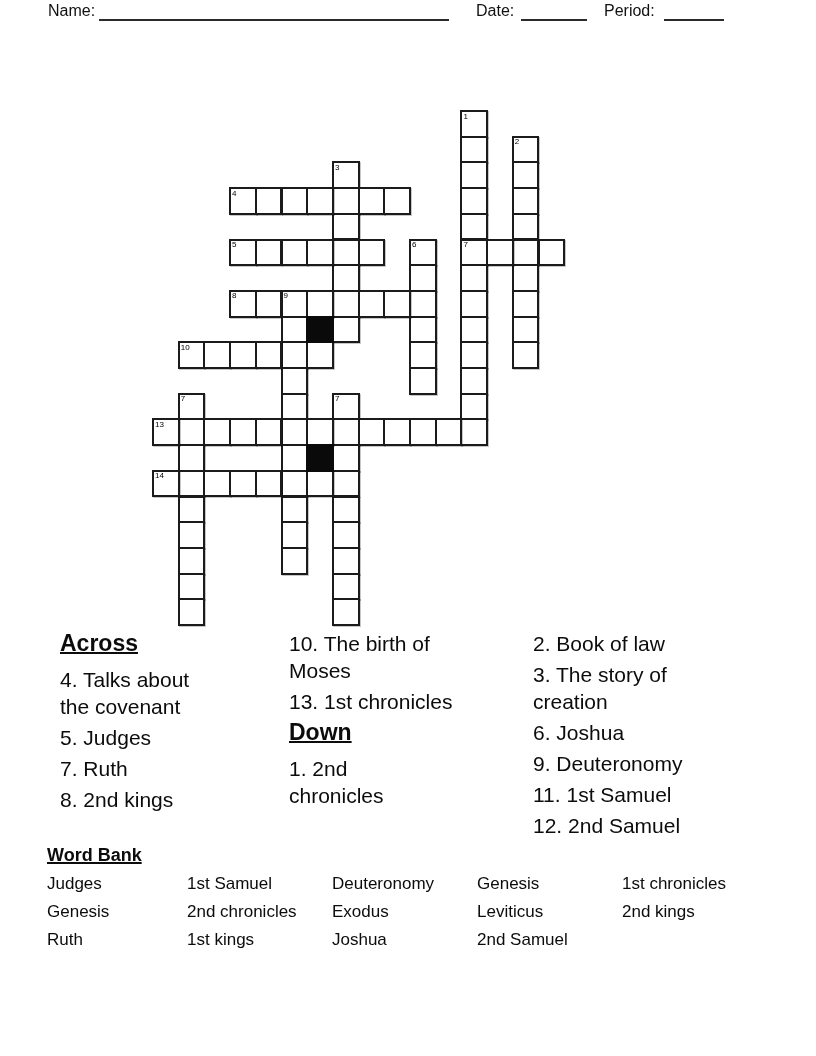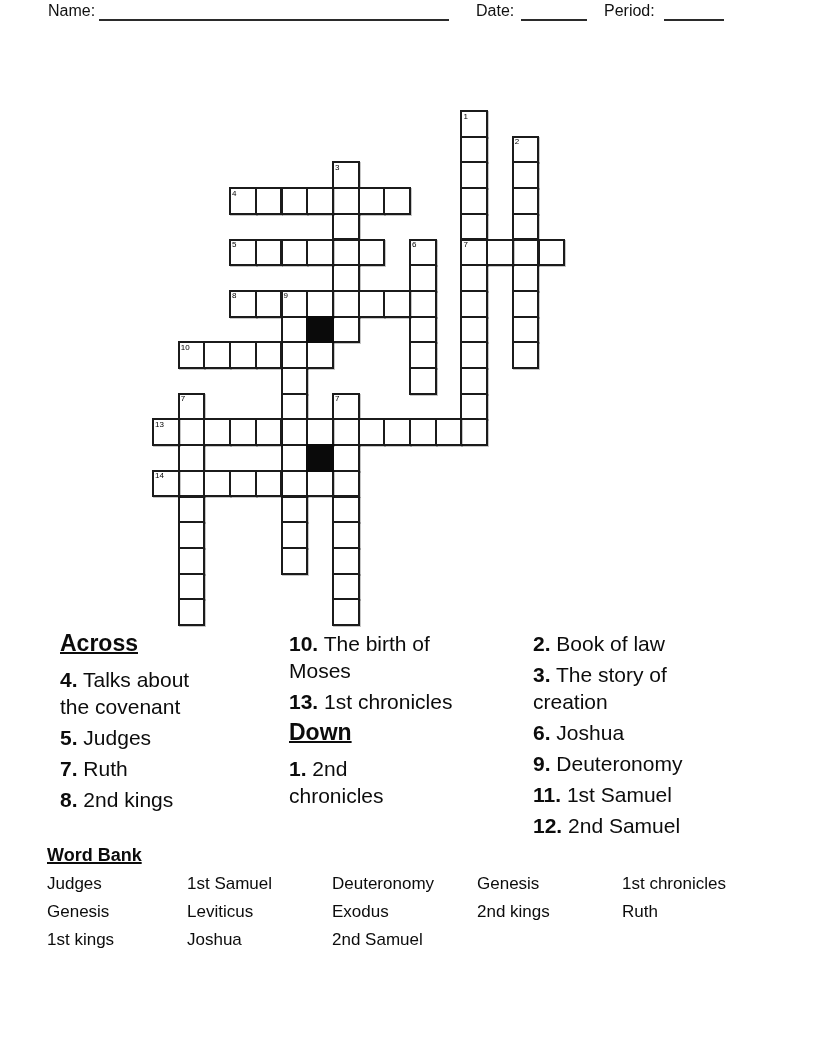--- a/index.html
+++ b/index.html
@@ -31,21 +31,21 @@
     position:absolute; z-index:3; font-size:8px; line-height:8px; color:#000;
     font-family:"Liberation Sans",sans-serif;
   }
   
   .cluecol { position:absolute; top:630px; }
   .clue-heading {
     font-size:23px; font-weight:bold; line-height:27px; margin:0 0 9px;
     text-decoration:underline; text-decoration-thickness:2px; color:#0c0c0c;
   }
   .clue { font-size:21px; line-height:27px; margin:0 0 4px; color:#0c0c0c; }
-  .clue b { font-weight:bold;text-align:center; }
+  .clue b { font-weight:normal;text-align:center; }
   
   .wbtitle {
     position:absolute; left:47px; top:845px; font-size:18px; font-weight:bold;
     text-decoration:underline; text-decoration-thickness:1.5px; color:#0c0c0c;
   }
   .wbgrid {
     position:absolute; left:47px; top:870px;
     display:grid; grid-template-columns:140px 145px 145px 145px 170px;
     font-size:17px; line-height:28px; color:#0c0c0c;
   }
@@ -208,22 +208,23 @@
     </div>
 
   <div class="wbtitle">Word Bank</div>
   <div class="wbgrid" id="wordbank">
       <span class="wbword">Judges</span>
       <span class="wbword">1st Samuel</span>
       <span class="wbword">Deuteronomy</span>
       <span class="wbword">Genesis</span>
       <span class="wbword">1st chronicles</span>
       <span class="wbword">Genesis</span>
+      <span class="wbword">2nd chronicles</span>
+      <span class="wbword">Exodus</span>
       <span class="wbword">Leviticus</span>
-      <span class="wbword">Exodus</span>
       <span class="wbword">2nd kings</span>
       <span class="wbword">Ruth</span>
       <span class="wbword">1st kings</span>
       <span class="wbword">Joshua</span>
       <span class="wbword">2nd Samuel</span>
       <span class="wbword"></span>
     </div>
 
 </div>
 

